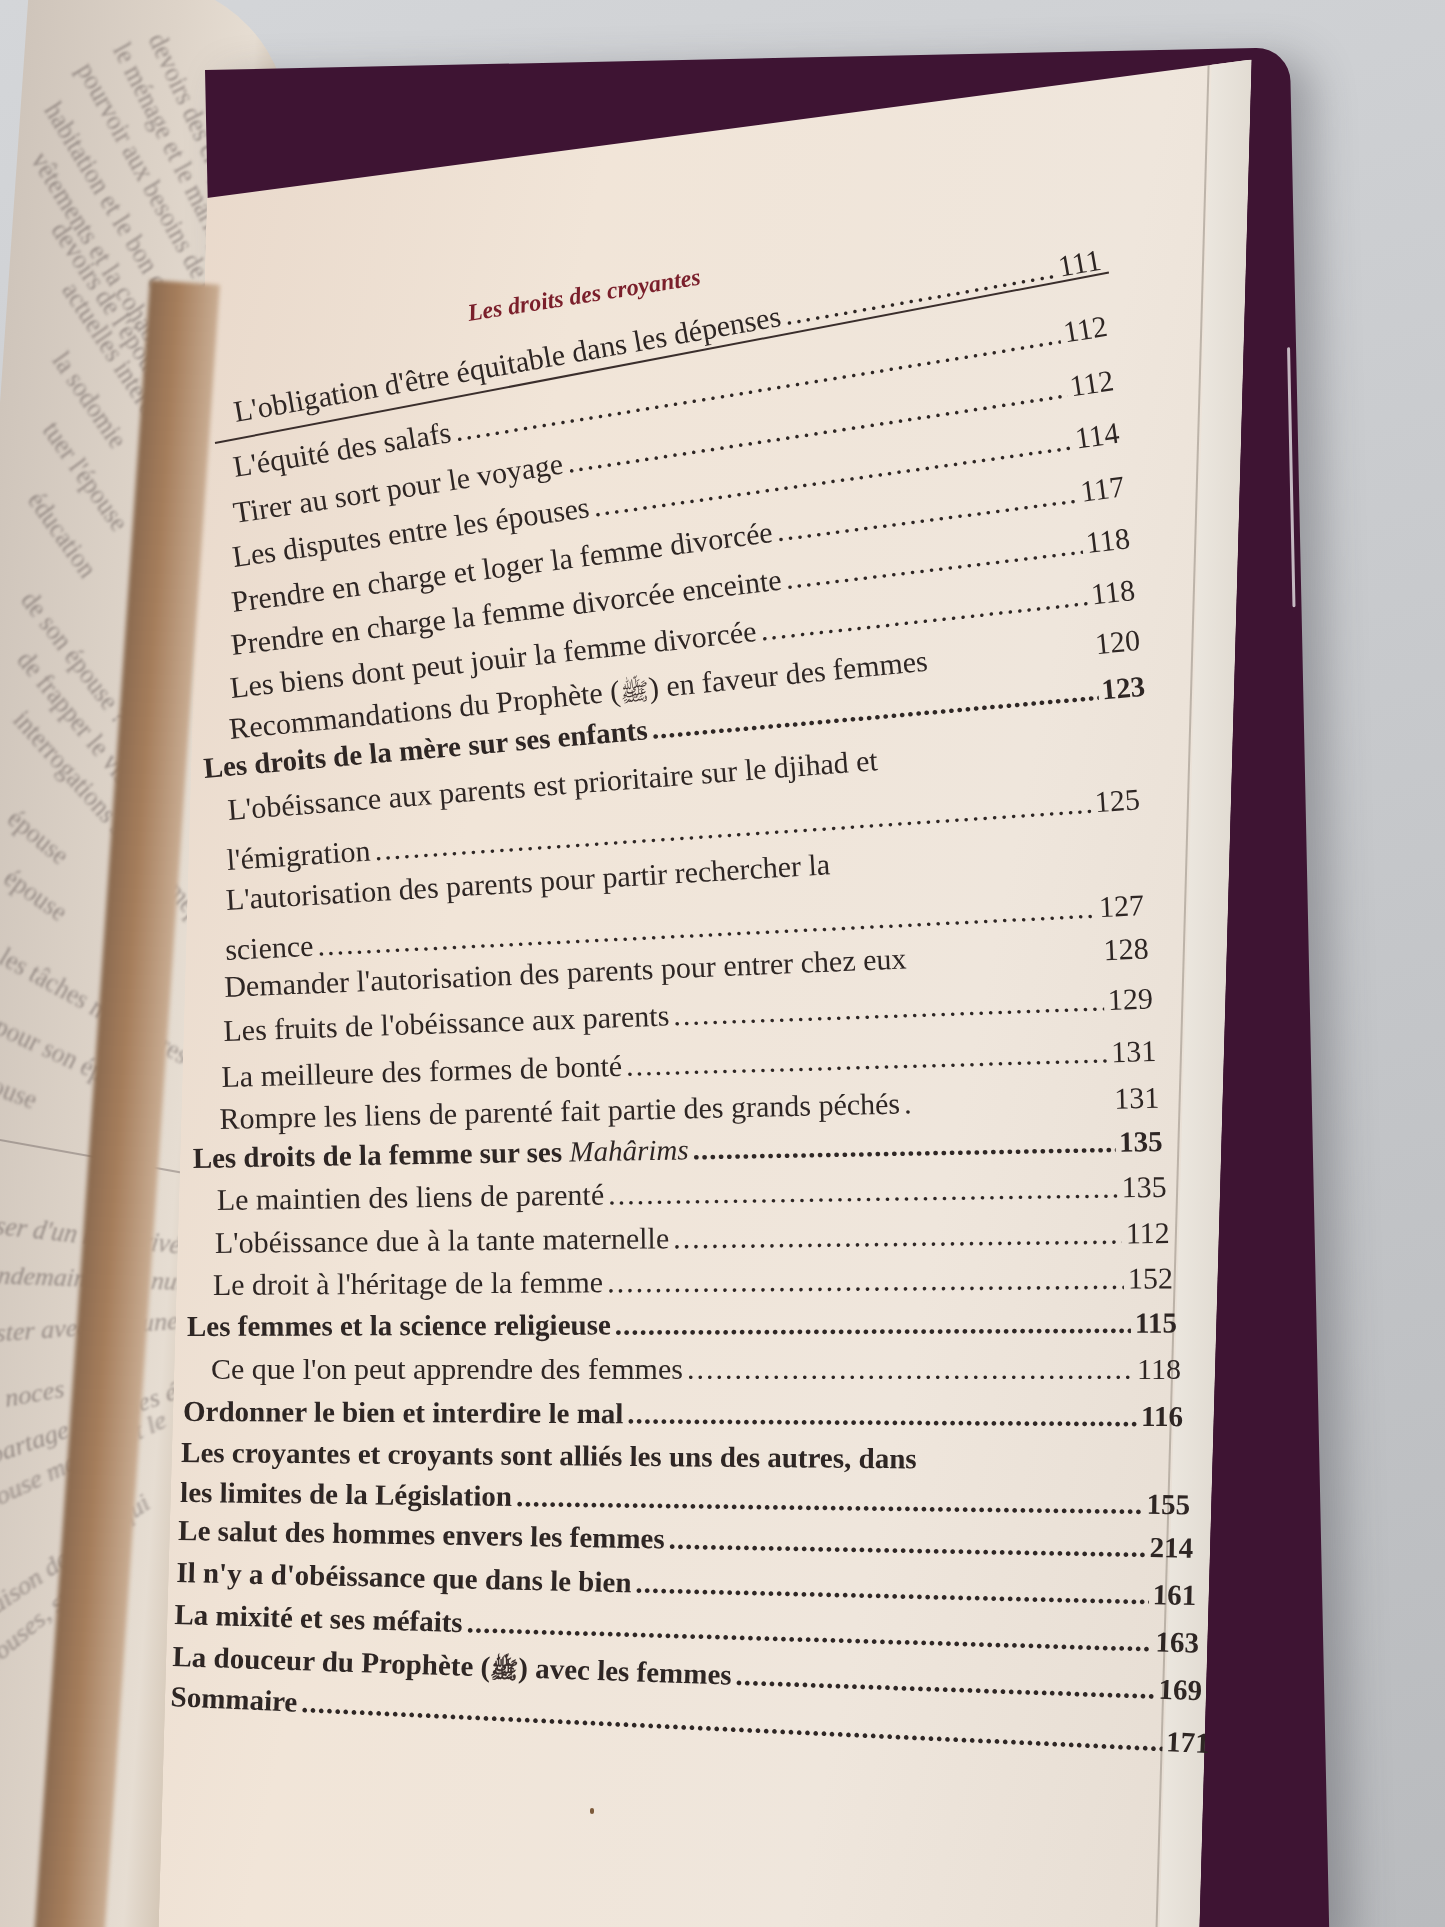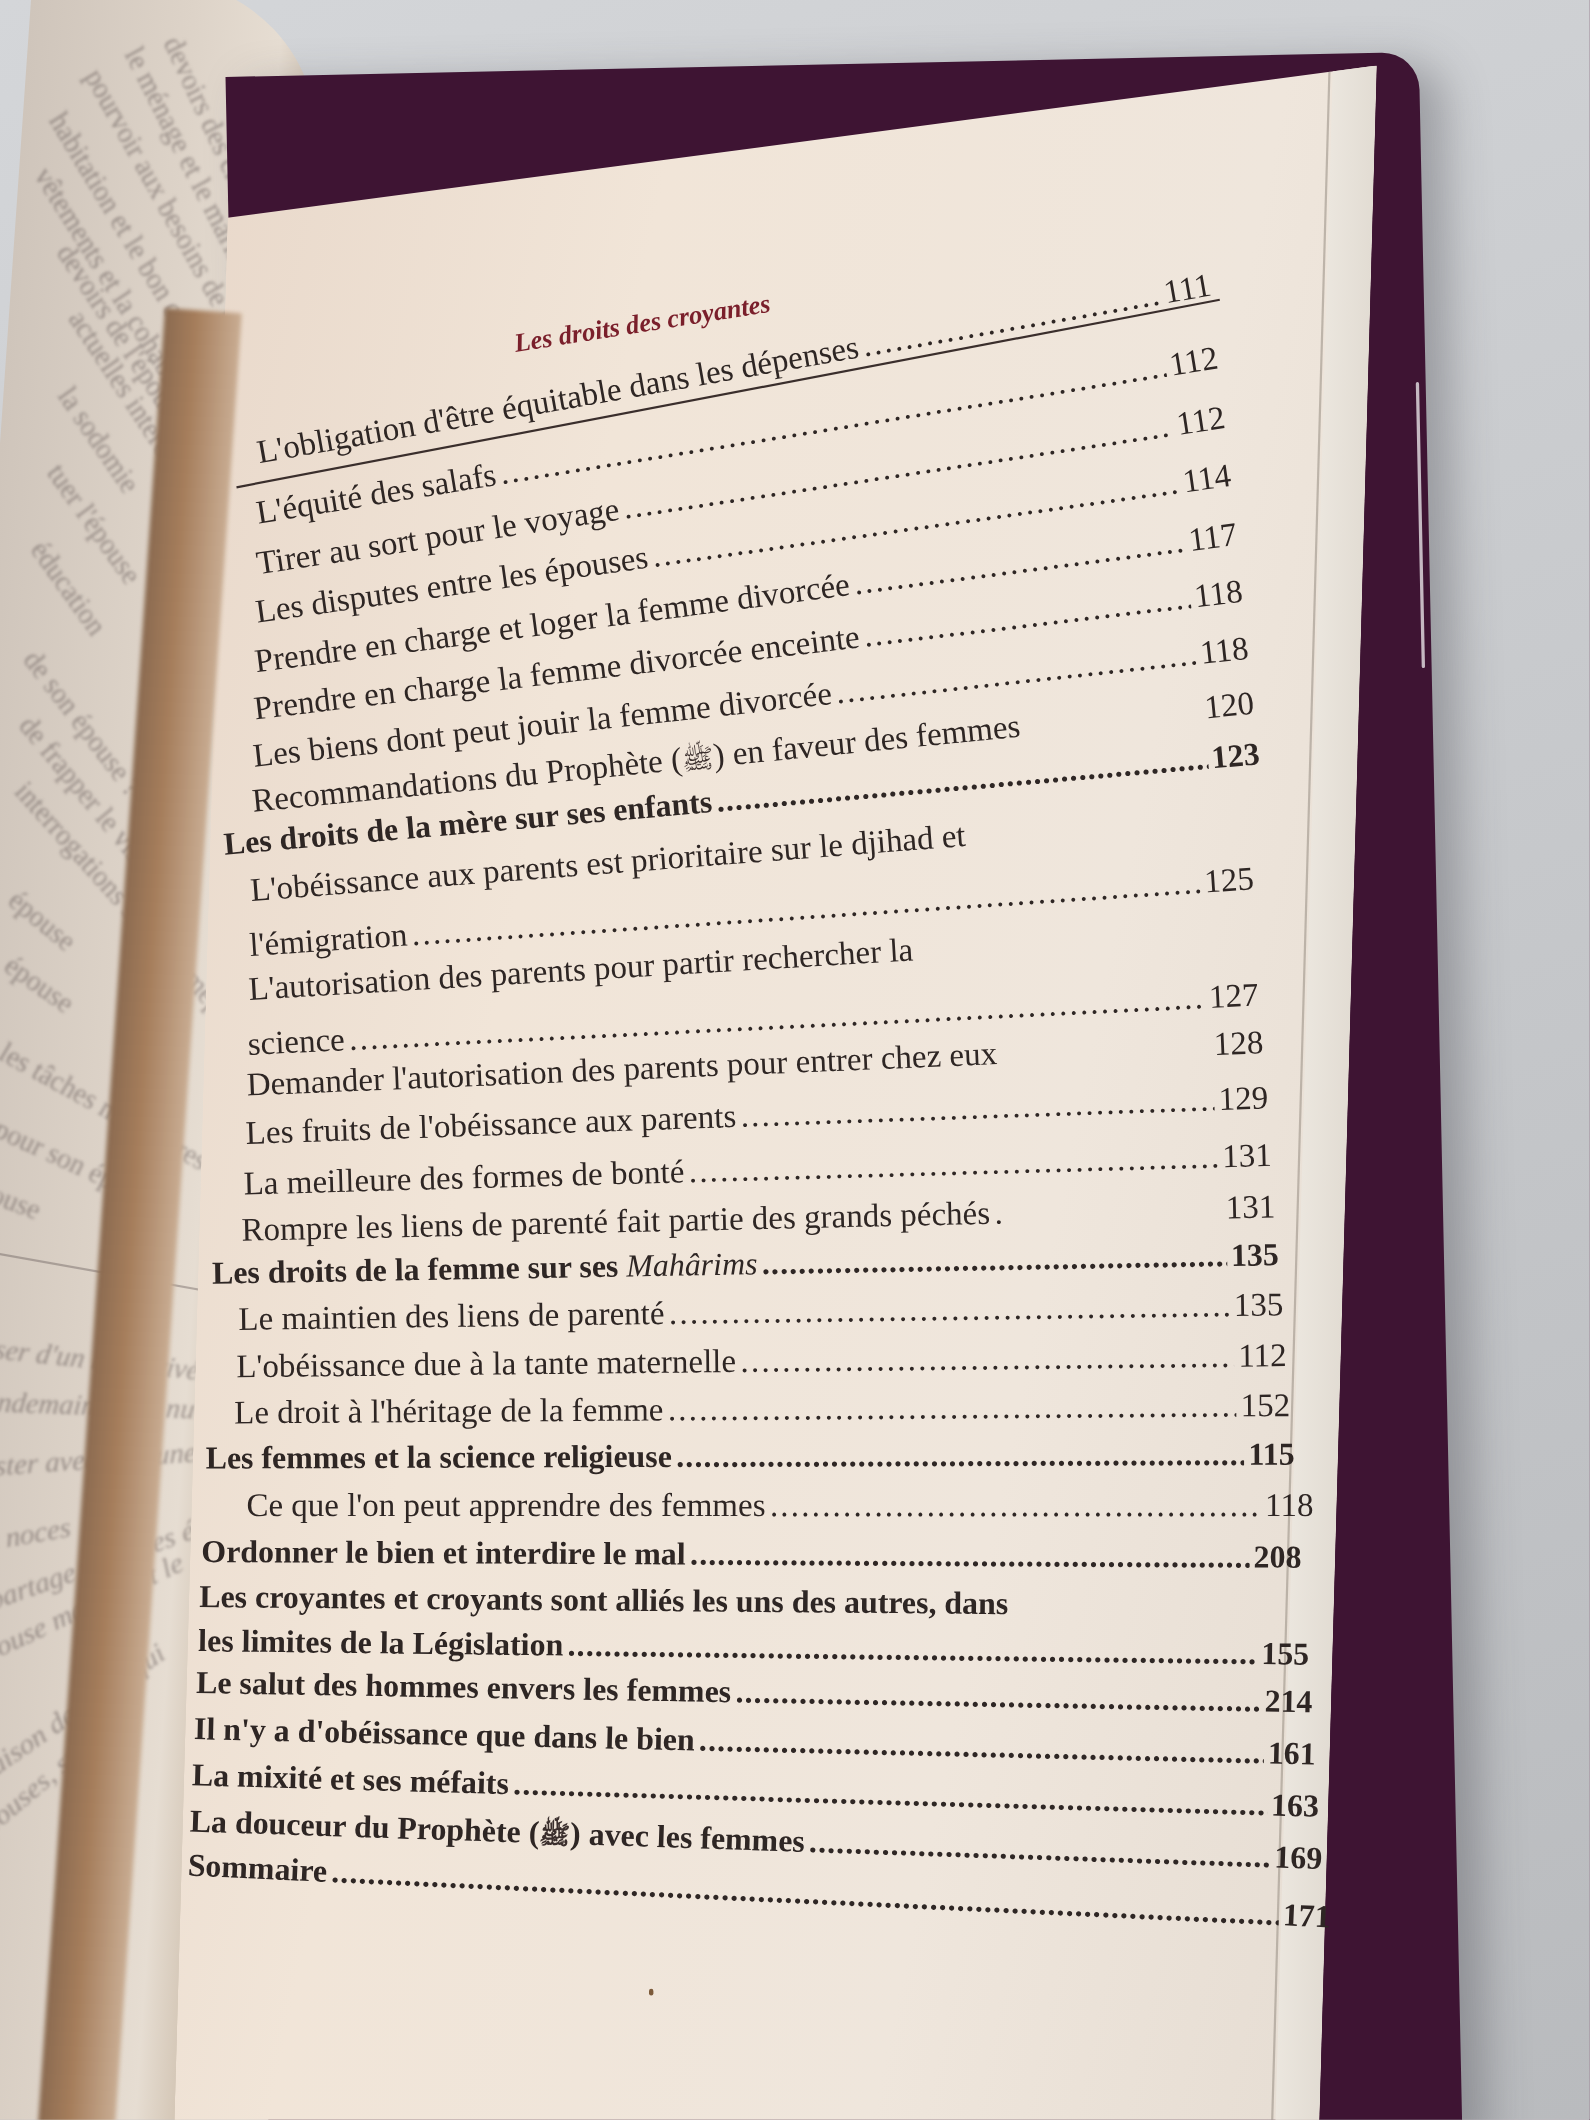--- a/index.html
+++ b/index.html
@@ -256,29 +256,29 @@
   <div class="toc-row" style="left:213px;top:1268px;width:960px;font-size:30px;transform:rotate(-0.4deg)">
     <span class="title">Le droit à l'héritage de la femme</span>
       <span class="leader">.........................................................................................................</span>
       <span class="page">152</span>
   </div>
   <div class="toc-row bold" style="left:187px;top:1310px;width:990px;font-size:29px;transform:rotate(-0.2deg)">
     <span class="title">Les femmes et la science religieuse</span>
       <span class="leader">.........................................................................................................</span>
       <span class="page">115</span>
   </div>
-  <div class="toc-row" style="left:224px;top:1352px;width:970px;font-size:30px;transform:rotate(0deg)">
+  <div class="toc-row" style="left:211px;top:1352px;width:970px;font-size:30px;transform:rotate(0deg)">
     <span class="title">Ce que l'on peut apprendre des femmes</span>
       <span class="leader">.........................................................................................................</span>
       <span class="page">118</span>
   </div>
   <div class="toc-row bold" style="left:183px;top:1395px;width:1000px;font-size:29px;transform:rotate(0.3deg)">
     <span class="title">Ordonner le bien et interdire le mal</span>
       <span class="leader">.........................................................................................................</span>
-      <span class="page">208</span>
+      <span class="page">116</span>
   </div>
   <div class="toc-row bold wrap-first" style="left:181px;top:1436px;width:1000px;font-size:29px;transform:rotate(0.5deg)">
     <span class="title">Les croyantes et croyants sont alliés les uns des autres, dans</span>
   </div>
   <div class="toc-row bold" style="left:180px;top:1476px;width:1010px;font-size:29px;transform:rotate(0.7deg)">
     <span class="title">les limites de la Législation</span>
       <span class="leader">...............................................................................................................................</span>
       <span class="page">155</span>
   </div>
   <div class="toc-row bold" style="left:178px;top:1514px;width:1015px;font-size:29px;transform:rotate(1deg)">

